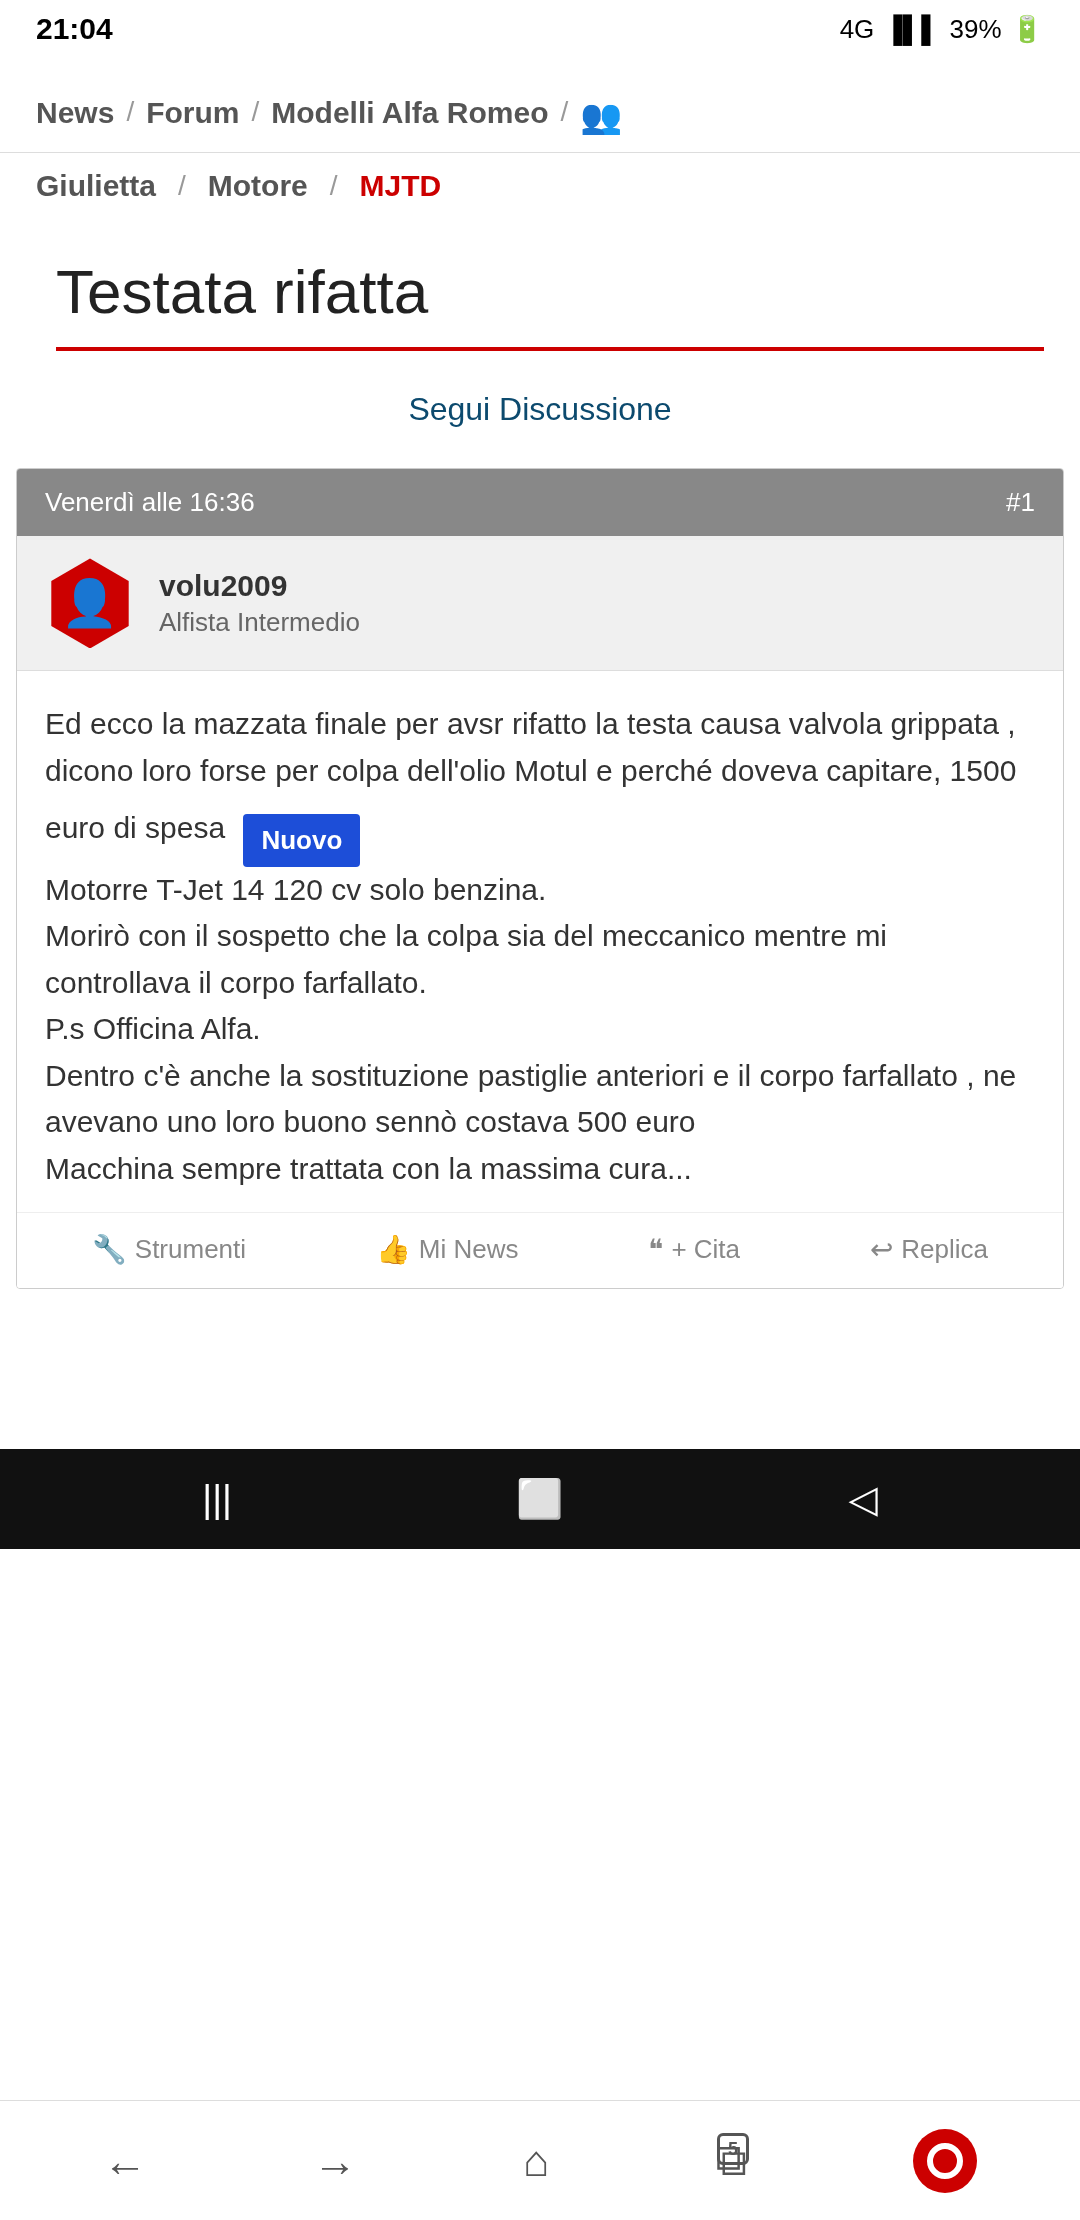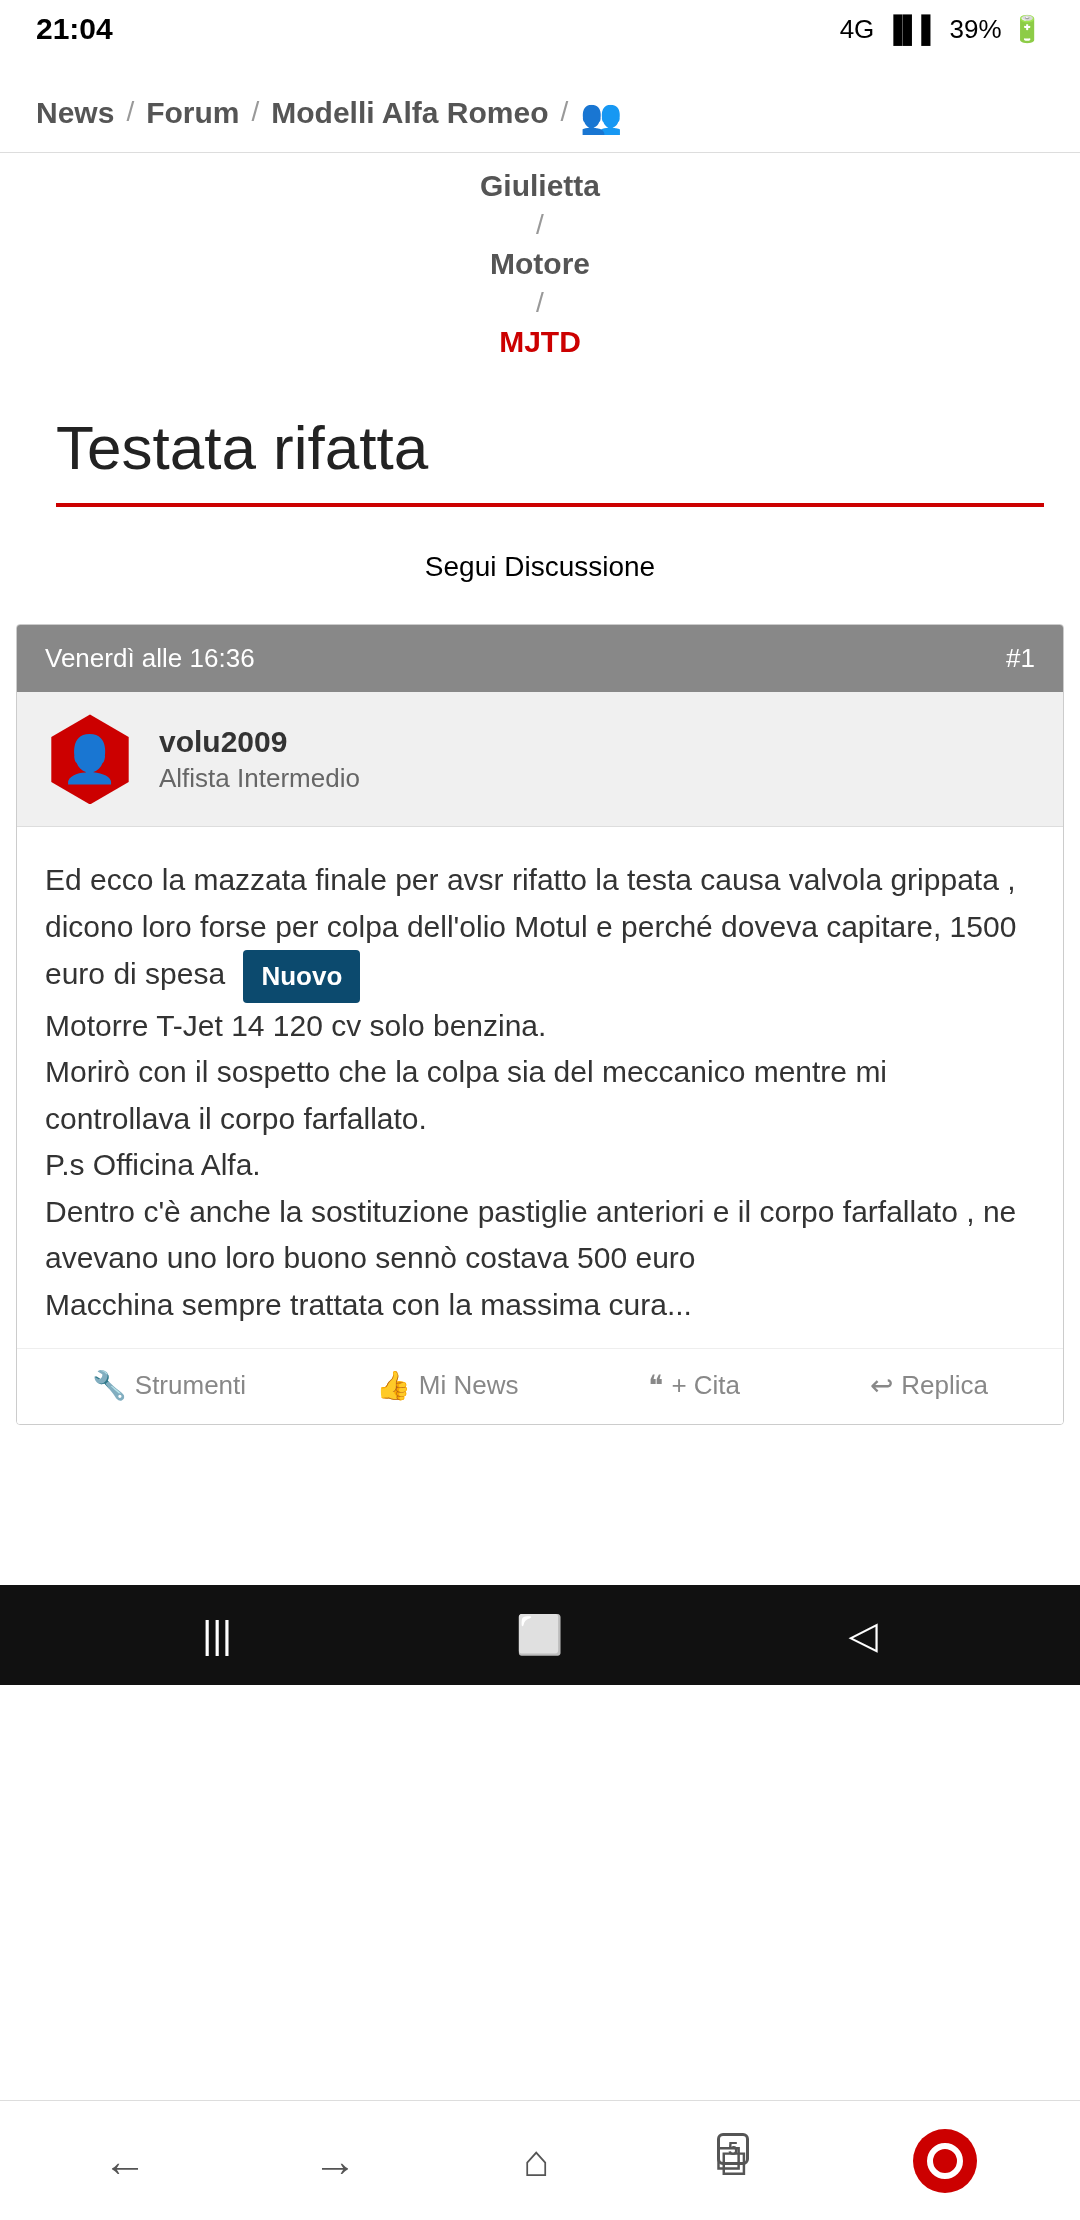--- a/index.html
+++ b/index.html
@@ -60,22 +60,21 @@
       color: #555;
       font-size: 34px;
     }
 
     
     .breadcrumb-bottom {
       display: flex;
       align-items: center;
       padding: 16px 36px 16px 36px;
       flex-wrap: wrap;
-      gap: 6px;
-      flex-direction: column;
+      gap: 16px;
     }
     .breadcrumb-bottom .nav-item {
       color: #555;
       font-size: 30px;
       font-weight: 600;
     }
     .breadcrumb-bottom .sep {
       color: #999;
       font-size: 28px;
       margin: 0 6px;
@@ -101,22 +100,22 @@
       background: #cc0000;
       margin-top: 18px;
     }
 
     
     .follow-section {
       padding: 40px 36px 30px 36px;
       text-align: center;
     }
     .follow-btn {
-      color: #000000;
-      font-size: 28px;
+      color: #0c4a6e;
+      font-size: 32px;
       background: none;
       border: none;
       cursor: pointer;
     }
 
     
     .post-card {
       margin: 10px 16px 30px 16px;
       border: 1px solid #ccc;
       border-radius: 4px;
@@ -185,28 +184,29 @@
       padding: 30px 28px 20px 28px;
     }
     .post-text {
       font-size: 30px;
       color: #333;
       line-height: 1.55;
       position: relative;
     }
     .nuovo-badge {
       display: inline-block;
-      background: #0c4a6e;
+      background: #1d4ed8;
       color: #fff;
       font-size: 26px;
       font-weight: 700;
       padding: 6px 18px;
       border-radius: 4px;
       margin-left: 10px;
       vertical-align: middle;
+      margin-top: 20px;
     }
 
     
     .post-actions {
       background: #fff;
       display: flex;
       align-items: center;
       justify-content: space-around;
       padding: 20px 10px 22px 10px;
       border-top: 1px solid #eee;

